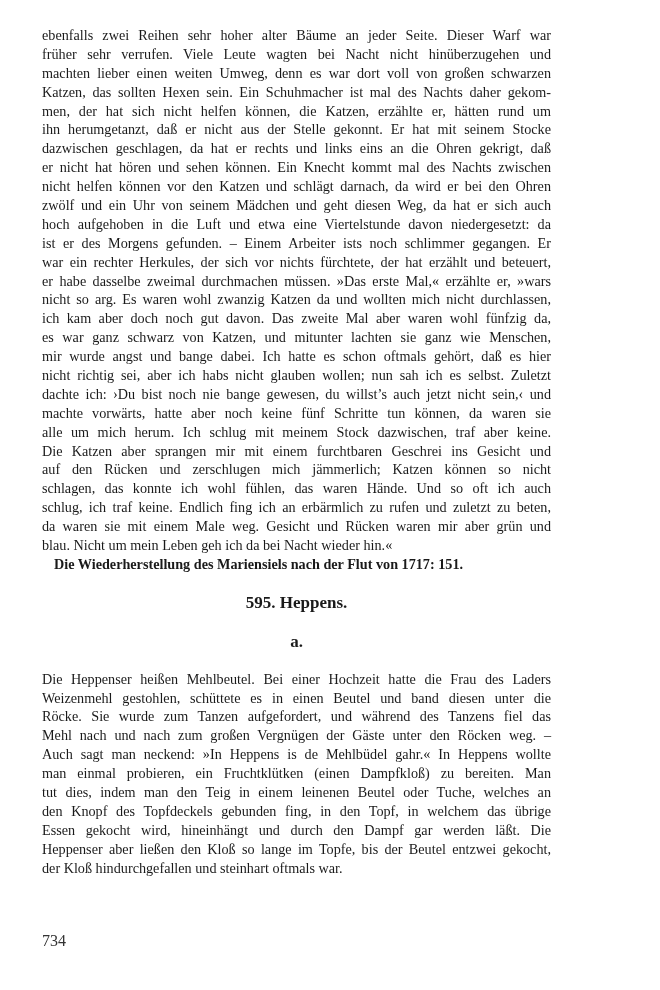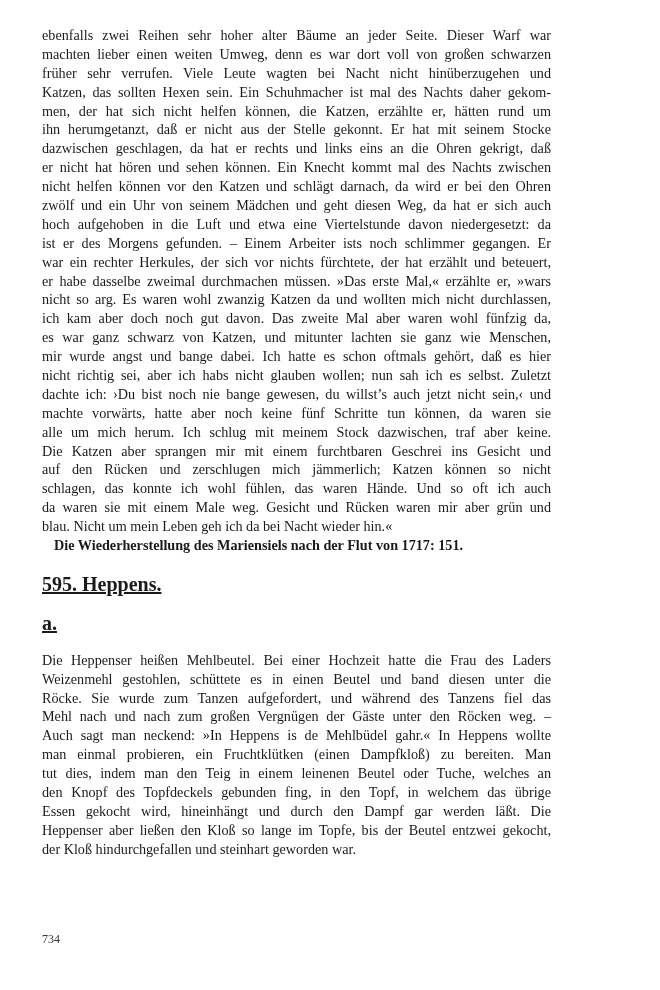--- a/index.html
+++ b/index.html
@@ -18,44 +18,43 @@
       display: block;
       text-align: justify;
       text-align-last: justify;
       white-space: nowrap;
       height: 18.9px;
     }
     .line.last { text-align-last: left; }
     .line.indent { text-indent: 12px; text-align-last: left; font-weight: bold; }
     .heading {
       font-weight: bold;
-      text-align: left;
-      font-size: 20px;
-      text-decoration: underline;
+      text-align: center;
+      font-size: 17px;
     }
     .story-title { margin-top: 20px; }
     .sub-title { margin-top: 20px; }
     .story-body { margin-top: 18px; }
     .page-number {
       position: absolute;
       left: 42px;
       top: 932px;
       font-family: "Liberation Serif", "DejaVu Serif", serif;
-      font-size: 12px;
+      font-size: 16px;
       color: #333333;
     }
   </style>
 </head>
 <body>
 
 <div class="page">
   <div id="continued-paragraph">
       <span class="line">ebenfalls zwei Reihen sehr hoher alter Bäume an jeder Seite. Dieser Warf war</span>
+      <span class="line">früher sehr verrufen. Viele Leute wagten bei Nacht nicht hinüberzugehen und</span>
       <span class="line">machten lieber einen weiten Umweg, denn es war dort voll von großen schwarzen</span>
-      <span class="line">früher sehr verrufen. Viele Leute wagten bei Nacht nicht hinüberzugehen und</span>
       <span class="line">Katzen, das sollten Hexen sein. Ein Schuhmacher ist mal des Nachts daher gekom-</span>
       <span class="line">men, der hat sich nicht helfen können, die Katzen, erzählte er, hätten rund um</span>
       <span class="line">ihn herumgetanzt, daß er nicht aus der Stelle gekonnt. Er hat mit seinem Stocke</span>
       <span class="line">dazwischen geschlagen, da hat er rechts und links eins an die Ohren gekrigt, daß</span>
       <span class="line">er nicht hat hören und sehen können. Ein Knecht kommt mal des Nachts zwischen</span>
       <span class="line">nicht helfen können vor den Katzen und schlägt darnach, da wird er bei den Ohren</span>
       <span class="line">zwölf und ein Uhr von seinem Mädchen und geht diesen Weg, da hat er sich auch</span>
       <span class="line">hoch aufgehoben in die Luft und etwa eine Viertelstunde davon niedergesetzt: da</span>
       <span class="line">ist er des Morgens gefunden. – Einem Arbeiter ists noch schlimmer gegangen. Er</span>
       <span class="line">war ein rechter Herkules, der sich vor nichts fürchtete, der hat erzählt und beteuert,</span>
@@ -64,34 +63,35 @@
       <span class="line">ich kam aber doch noch gut davon. Das zweite Mal aber waren wohl fünfzig da,</span>
       <span class="line">es war ganz schwarz von Katzen, und mitunter lachten sie ganz wie Menschen,</span>
       <span class="line">mir wurde angst und bange dabei. Ich hatte es schon oftmals gehört, daß es hier</span>
       <span class="line">nicht richtig sei, aber ich habs nicht glauben wollen; nun sah ich es selbst. Zuletzt</span>
       <span class="line">dachte ich: ›Du bist noch nie bange gewesen, du willst’s auch jetzt nicht sein,‹ und</span>
       <span class="line">machte vorwärts, hatte aber noch keine fünf Schritte tun können, da waren sie</span>
       <span class="line">alle um mich herum. Ich schlug mit meinem Stock dazwischen, traf aber keine.</span>
       <span class="line">Die Katzen aber sprangen mir mit einem furchtbaren Geschrei ins Gesicht und</span>
       <span class="line">auf den Rücken und zerschlugen mich jämmerlich; Katzen können so nicht</span>
       <span class="line">schlagen, das konnte ich wohl fühlen, das waren Hände. Und so oft ich auch</span>
+      <span class="line">schlug, ich traf keine. Endlich fing ich an erbärmlich zu rufen und zuletzt zu beten,</span>
       <span class="line">da waren sie mit einem Male weg. Gesicht und Rücken waren mir aber grün und</span>
       <span class="line last">blau. Nicht um mein Leben geh ich da bei Nacht wieder hin.«</span>
     </div>
   <span class="line indent">Die Wiederherstellung des Mariensiels nach der Flut von 1717: 151.</span>
   <div class="heading story-title">595. Heppens.</div>
   <div class="heading sub-title">a.</div>
   <div class="story-body" id="story-paragraph">
       <span class="line">Die Heppenser heißen Mehlbeutel. Bei einer Hochzeit hatte die Frau des Laders</span>
       <span class="line">Weizenmehl gestohlen, schüttete es in einen Beutel und band diesen unter die</span>
       <span class="line">Röcke. Sie wurde zum Tanzen aufgefordert, und während des Tanzens fiel das</span>
       <span class="line">Mehl nach und nach zum großen Vergnügen der Gäste unter den Röcken weg. –</span>
       <span class="line">Auch sagt man neckend: »In Heppens is de Mehlbüdel gahr.« In Heppens wollte</span>
       <span class="line">man einmal probieren, ein Fruchtklütken (einen Dampfkloß) zu bereiten. Man</span>
       <span class="line">tut dies, indem man den Teig in einem leinenen Beutel oder Tuche, welches an</span>
       <span class="line">den Knopf des Topfdeckels gebunden fing, in den Topf, in welchem das übrige</span>
       <span class="line">Essen gekocht wird, hineinhängt und durch den Dampf gar werden läßt. Die</span>
       <span class="line">Heppenser aber ließen den Kloß so lange im Topfe, bis der Beutel entzwei gekocht,</span>
-      <span class="line last">der Kloß hindurchgefallen und steinhart geworden war.</span>
+      <span class="line last">der Kloß hindurchgefallen und steinhart oftmals war.</span>
     </div>
 </div>
 
 <div class="page-number">734</div>
 
 </body></html>

